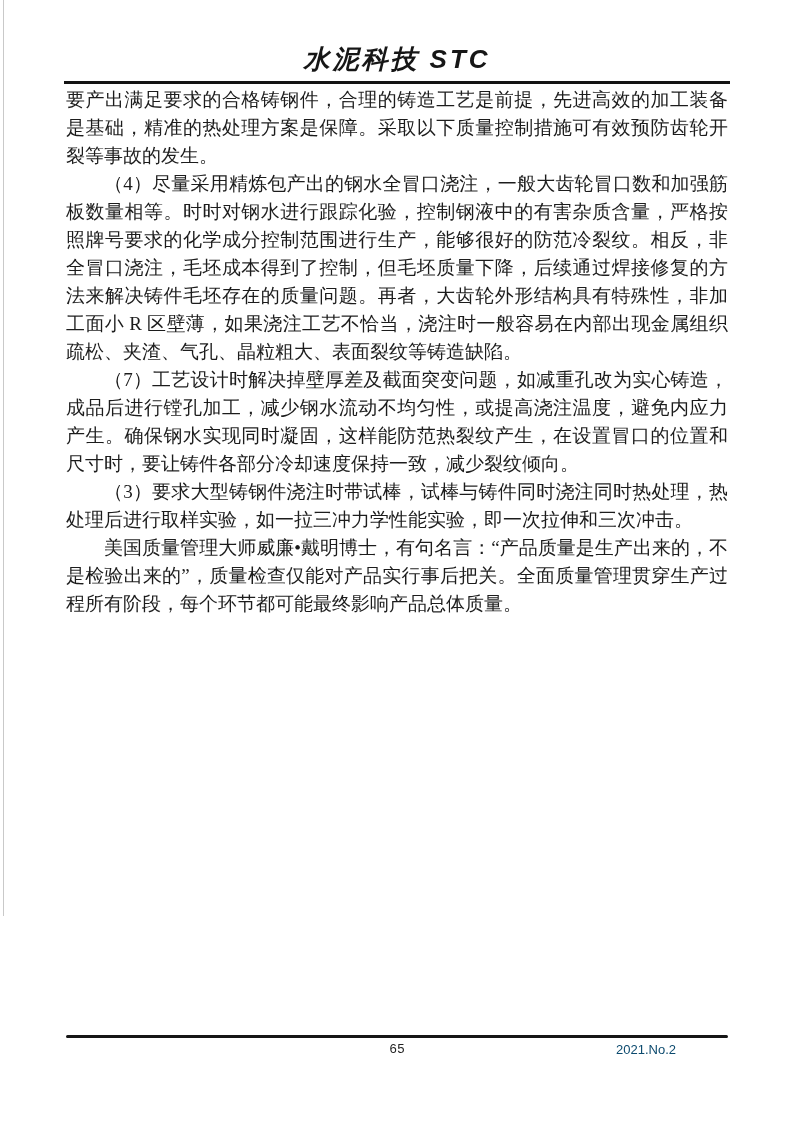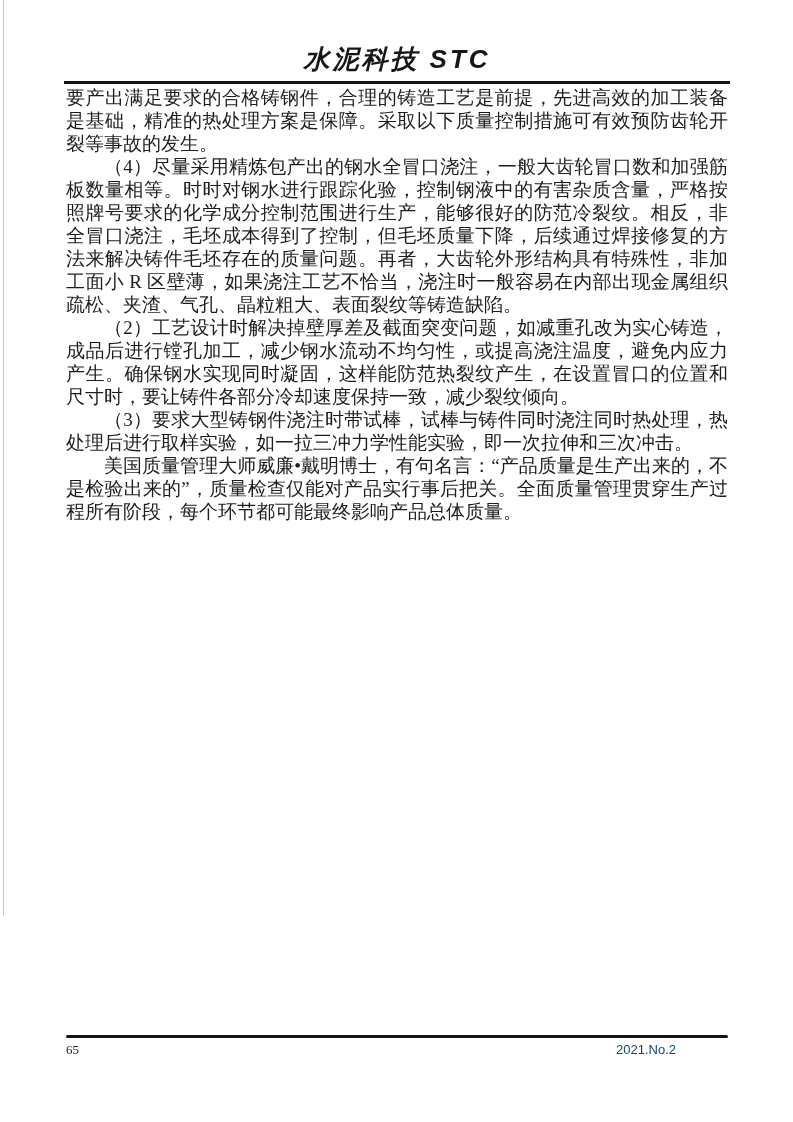--- a/index.html
+++ b/index.html
@@ -46,21 +46,21 @@
     width: 666px;
     height: 0;
     border-top: 3px solid #131313;
   }
   .article-body {
     position: absolute;
     left: 66px;
     top: 86px;
     width: 662px;
     font-size: 19px;
-    line-height: 23px;
+    line-height: 28px;
     color: #1c1c1c;
     text-align: justify;
   }
   .article-body p {
     margin: 0;
     padding: 0;
   }
   .article-body p.indent {
     text-indent: 2em;
   }
@@ -71,24 +71,24 @@
     width: 662px;
     height: 0;
     border-top: 3px solid #161616;
     border-radius: 2px;
   }
   .footer-page-number {
     position: absolute;
     left: 66px;
     top: 1042px;
     width: 662px;
-    text-align: left;
+    text-align: center;
     font-size: 13px;
     color: #222222;
-    font-family: Liberation Serif, serif;
+    font-family: Liberation Mono, monospace;
   }
   .footer-issue {
     position: absolute;
     right: 117px;
     top: 1042px;
     font-size: 13px;
     color: #0c4a6e;
     font-family: "Liberation Sans", sans-serif;
   }
 </style>
@@ -101,21 +101,21 @@
 
   <div class="header">
     <div class="journal-title">水泥科技 STC</div>
   </div>
 
   <div class="header-rule"></div>
 
   <div class="article-body">
     <p>要产出满足要求的合格铸钢件，合理的铸造工艺是前提，先进高效的加工装备是基础，精准的热处理方案是保障。采取以下质量控制措施可有效预防齿轮开裂等事故的发生。</p>
     <p class="indent">（4）尽量采用精炼包产出的钢水全冒口浇注，一般大齿轮冒口数和加强筋板数量相等。时时对钢水进行跟踪化验，控制钢液中的有害杂质含量，严格按照牌号要求的化学成分控制范围进行生产，能够很好的防范冷裂纹。相反，非全冒口浇注，毛坯成本得到了控制，但毛坯质量下降，后续通过焊接修复的方法来解决铸件毛坯存在的质量问题。再者，大齿轮外形结构具有特殊性，非加工面小 R 区壁薄，如果浇注工艺不恰当，浇注时一般容易在内部出现金属组织疏松、夹渣、气孔、晶粒粗大、表面裂纹等铸造缺陷。</p>
-    <p class="indent">（2）工艺设计时解决掉壁厚差及截面突变问题，如减重孔改为实心铸造，成品后进行镗孔加工，减少钢水流动不均匀性，或提高浇注温度，避免内应力产生。确保钢水实现同时凝固，这样能防范热裂纹产生，在设置冒口的位置和尺寸时，要让铸件各部分冷却速度保持一致，减少裂纹倾向。</p>
+    <p class="indent">（7）工艺设计时解决掉壁厚差及截面突变问题，如减重孔改为实心铸造，成品后进行镗孔加工，减少钢水流动不均匀性，或提高浇注温度，避免内应力产生。确保钢水实现同时凝固，这样能防范热裂纹产生，在设置冒口的位置和尺寸时，要让铸件各部分冷却速度保持一致，减少裂纹倾向。</p>
     <p class="indent">（3）要求大型铸钢件浇注时带试棒，试棒与铸件同时浇注同时热处理，热处理后进行取样实验，如一拉三冲力学性能实验，即一次拉伸和三次冲击。</p>
     <p class="indent">美国质量管理大师威廉•戴明博士，有句名言：“产品质量是生产出来的，不是检验出来的”，质量检查仅能对产品实行事后把关。全面质量管理贯穿生产过程所有阶段，每个环节都可能最终影响产品总体质量。</p>
   </div>
 
   <div class="footer-rule"></div>
 
   <div class="footer-page-number">65</div>
 
   <div class="footer-issue">2021.No.2</div>
 

